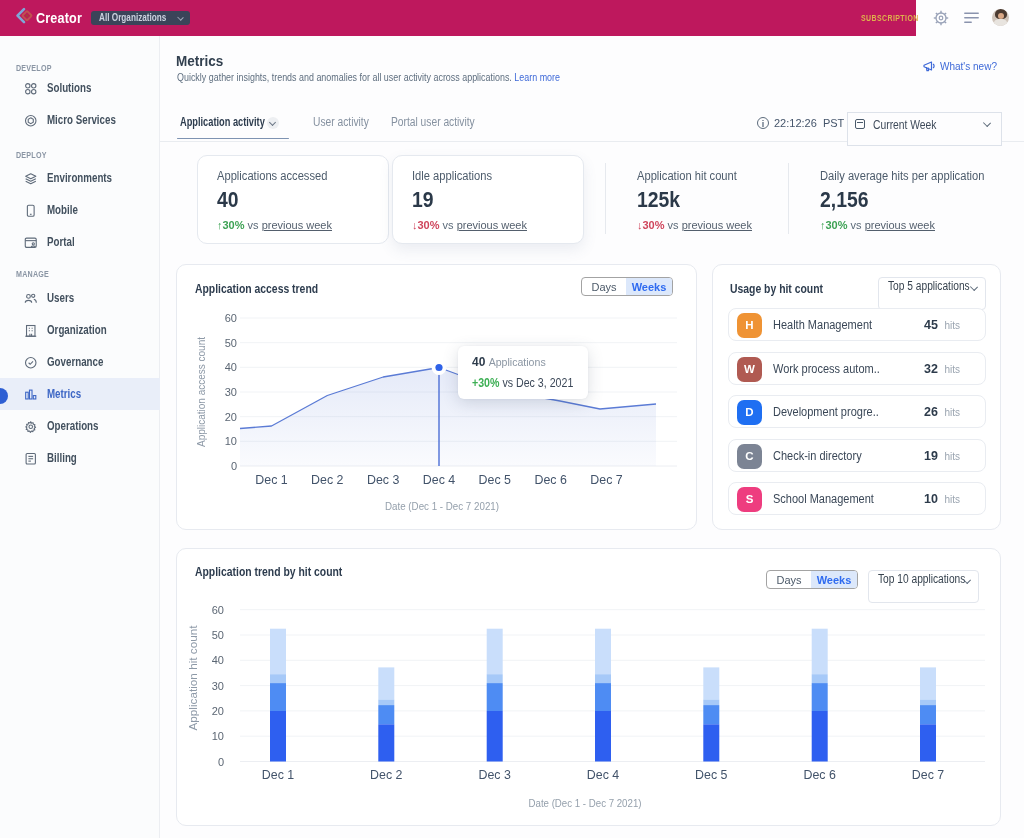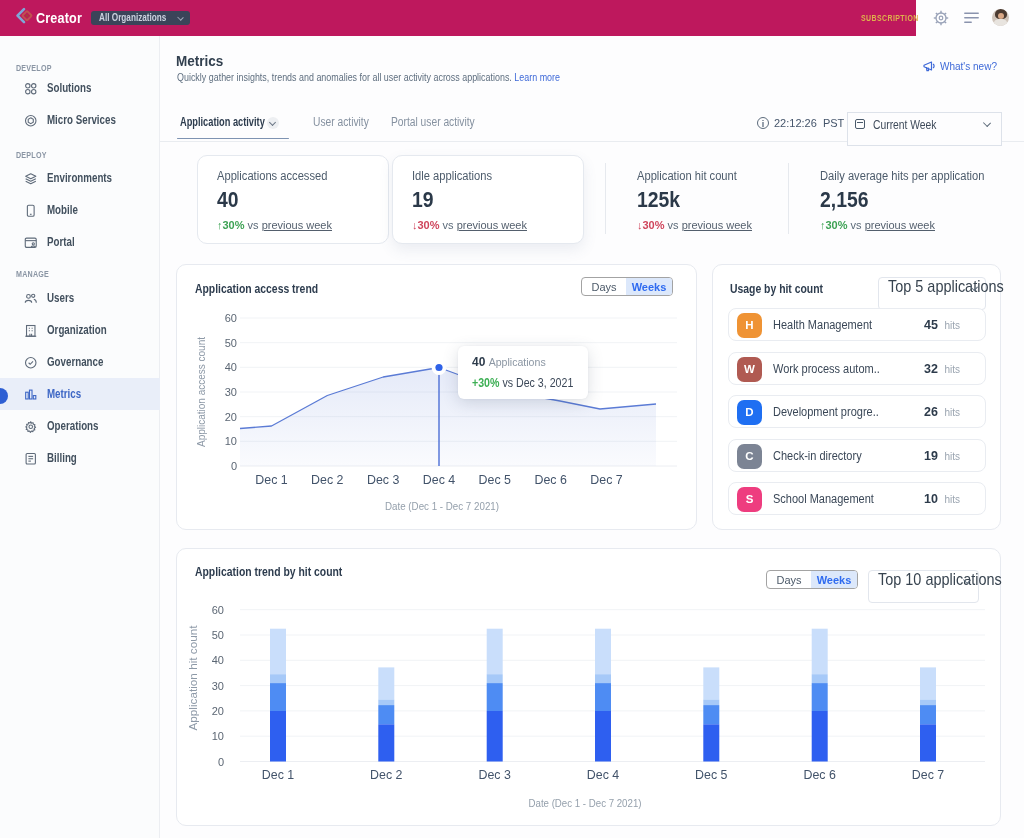--- a/index.html
+++ b/index.html
@@ -62,21 +62,21 @@
 
   
   .card { position:absolute; background:#fff; border:1px solid #e7eaf0; border-radius:10px; }
   .card-title { position:absolute; font-size:13px; font-weight:bold; color:#2d3c4e; }
 
   .toggle { position:absolute; height:19px; border:1px solid #a3a3a3; border-radius:4px; background:#fff; font-size:11px; display:flex; overflow:hidden; }
   .toggle .t { width:44px; text-align:center; line-height:18px; color:#4c5a69; }
   .toggle .t.on { width:46px; }
   .toggle .t.on { background:#dce8fb; color:#2f6bf0; font-weight:bold; }
 
-  .drop { position:absolute; height:33px; border:1px solid #e2e6ed; border-radius:4px; background:#fff; font-size:17px; color:#37434f; line-height:17px; }
+  .drop { position:absolute; height:33px; border:1px solid #e2e6ed; border-radius:4px; background:#fff; font-size:12px; color:#37434f; line-height:17px; }
   .drop .s { position:absolute; left:9px; top:0; line-height:17px; transform:scaleX(0.85); transform-origin:0 50%; white-space:nowrap; }
   .drop:after { content:""; position:absolute; right:8px; top:6px; width:5px; height:5px; border-right:1.3px solid #5a6878; border-bottom:1.3px solid #5a6878; transform:rotate(45deg) scale(1,0.9); }
 
   
   .ttip { position:absolute; background:#fff; border-radius:6px; box-shadow:0 4px 16px rgba(60,75,100,0.18), 0 0 2px rgba(60,75,100,0.08); }
 
   
   .urow { position:absolute; left:728px; width:258px; height:33px; background:#fff; border:1px solid #e9ecf1; border-radius:8px; }
   .urow .av { position:absolute; left:8px; top:4px; width:25px; height:25px; border-radius:7px; color:#fff; font-size:11.5px; font-weight:bold; text-align:center; line-height:25px; }
   .urow .nm { position:absolute; left:44px; top:9px; font-size:12.5px; color:#3a4757; transform:scaleX(0.88); transform-origin:0 50%; white-space:nowrap; }

